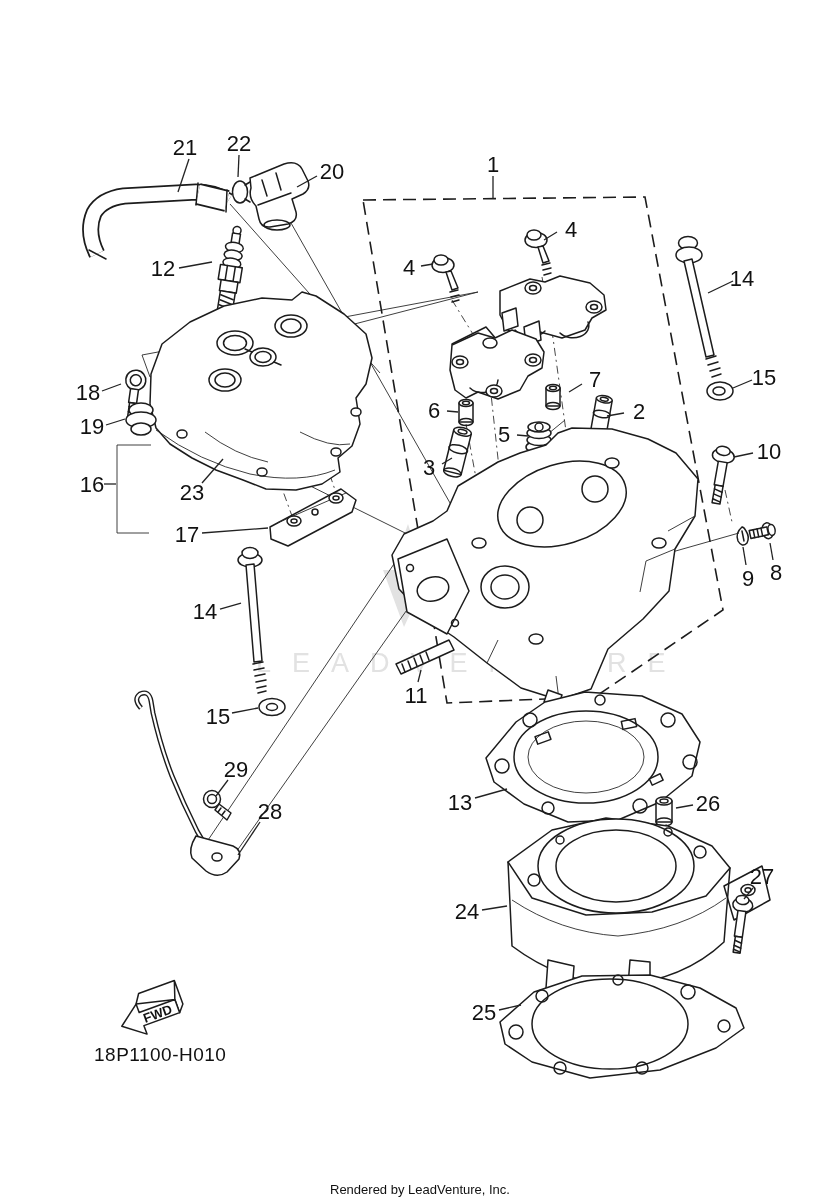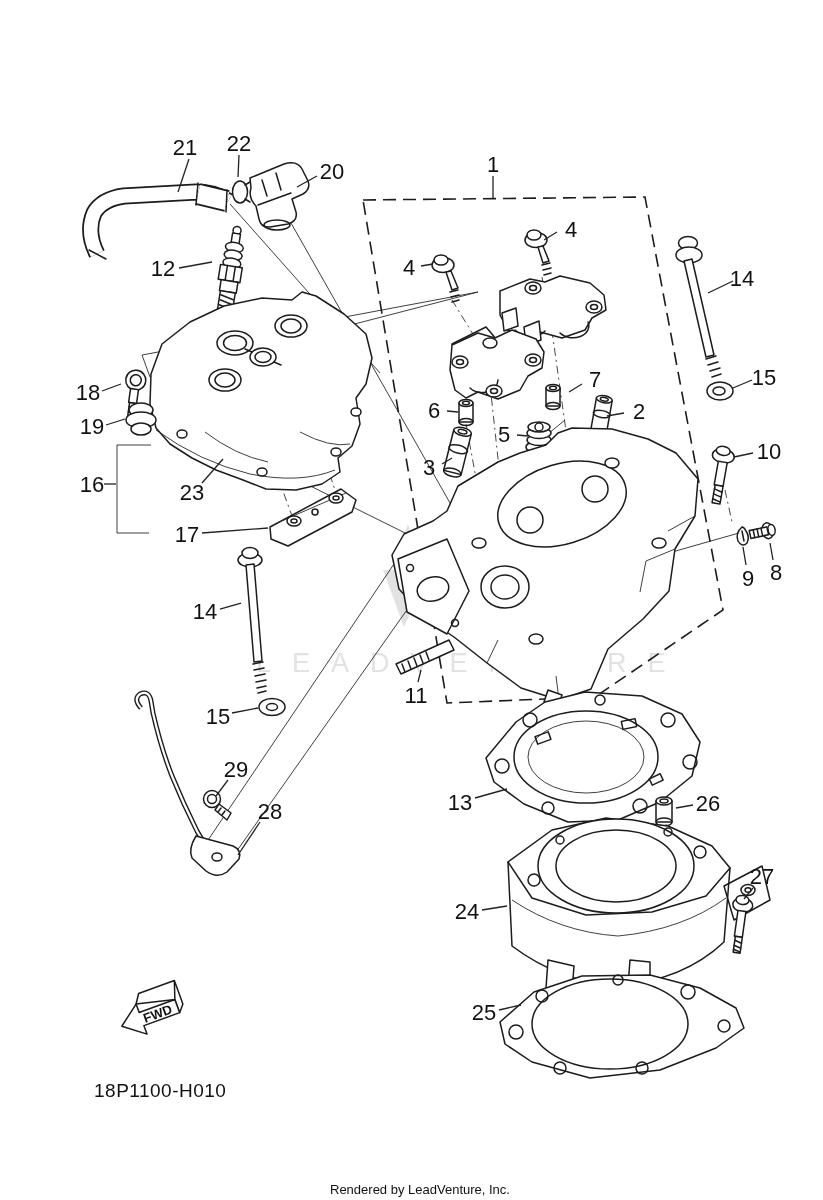--- a/index.html
+++ b/index.html
@@ -7,21 +7,21 @@
          font-family:"Liberation Sans", sans-serif;}
   svg{position:absolute;left:0;top:0;}
   .ln{fill:none;stroke:#1c1c1c;stroke-width:1.5;stroke-linejoin:round;stroke-linecap:round;}
   .fw{fill:#fff;stroke:#1c1c1c;stroke-width:1.5;stroke-linejoin:round;}
   .thin{fill:none;stroke:#2a2a2a;stroke-width:0.9;}
   .dash{fill:none;stroke:#1c1c1c;stroke-width:1.6;stroke-dasharray:13 7;}
   .dd{fill:none;stroke:#333;stroke-width:0.9;stroke-dasharray:8 4 2 4;}
   .wm{fill:#e2e2e2;}
   #callouts text{font-family:"Liberation Sans",sans-serif;font-size:22px;fill:#111;text-anchor:middle;}
   #callouts line{stroke:#222;stroke-width:1.3;}
-  .partcode{position:absolute;left:94px;top:1044px;font-size:19px;color:#111;letter-spacing:.5px;margin-top:36px;}
+  .partcode{position:absolute;left:94px;top:1044px;font-size:19px;color:#111;letter-spacing:.5px;}
   .copyright{position:absolute;left:36px;top:1162px;font-size:25px;color:#111;white-space:nowrap;}
   .renderedby{position:absolute;left:330px;top:1182px;font-size:13px;color:#111;white-space:nowrap;text-align:right;}
   .wmtext{font-family:"Liberation Sans",sans-serif;}
 </style>
 </head>
 <body>
 
 <div class="stage">
 <svg width="823" height="1200" viewBox="0 0 823 1200">
 

